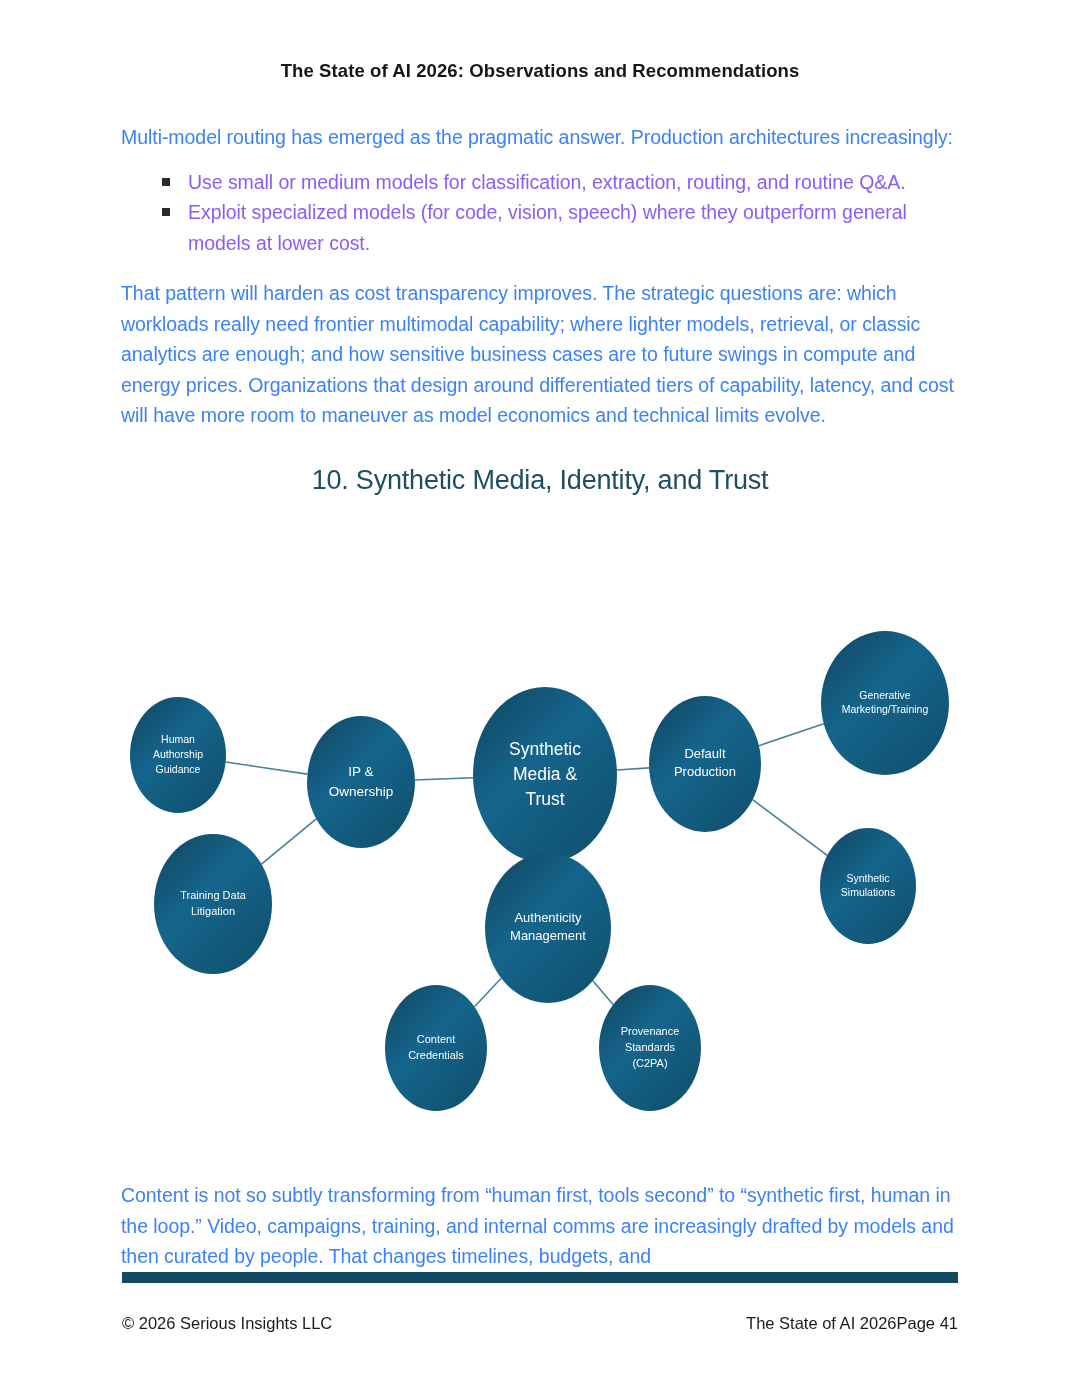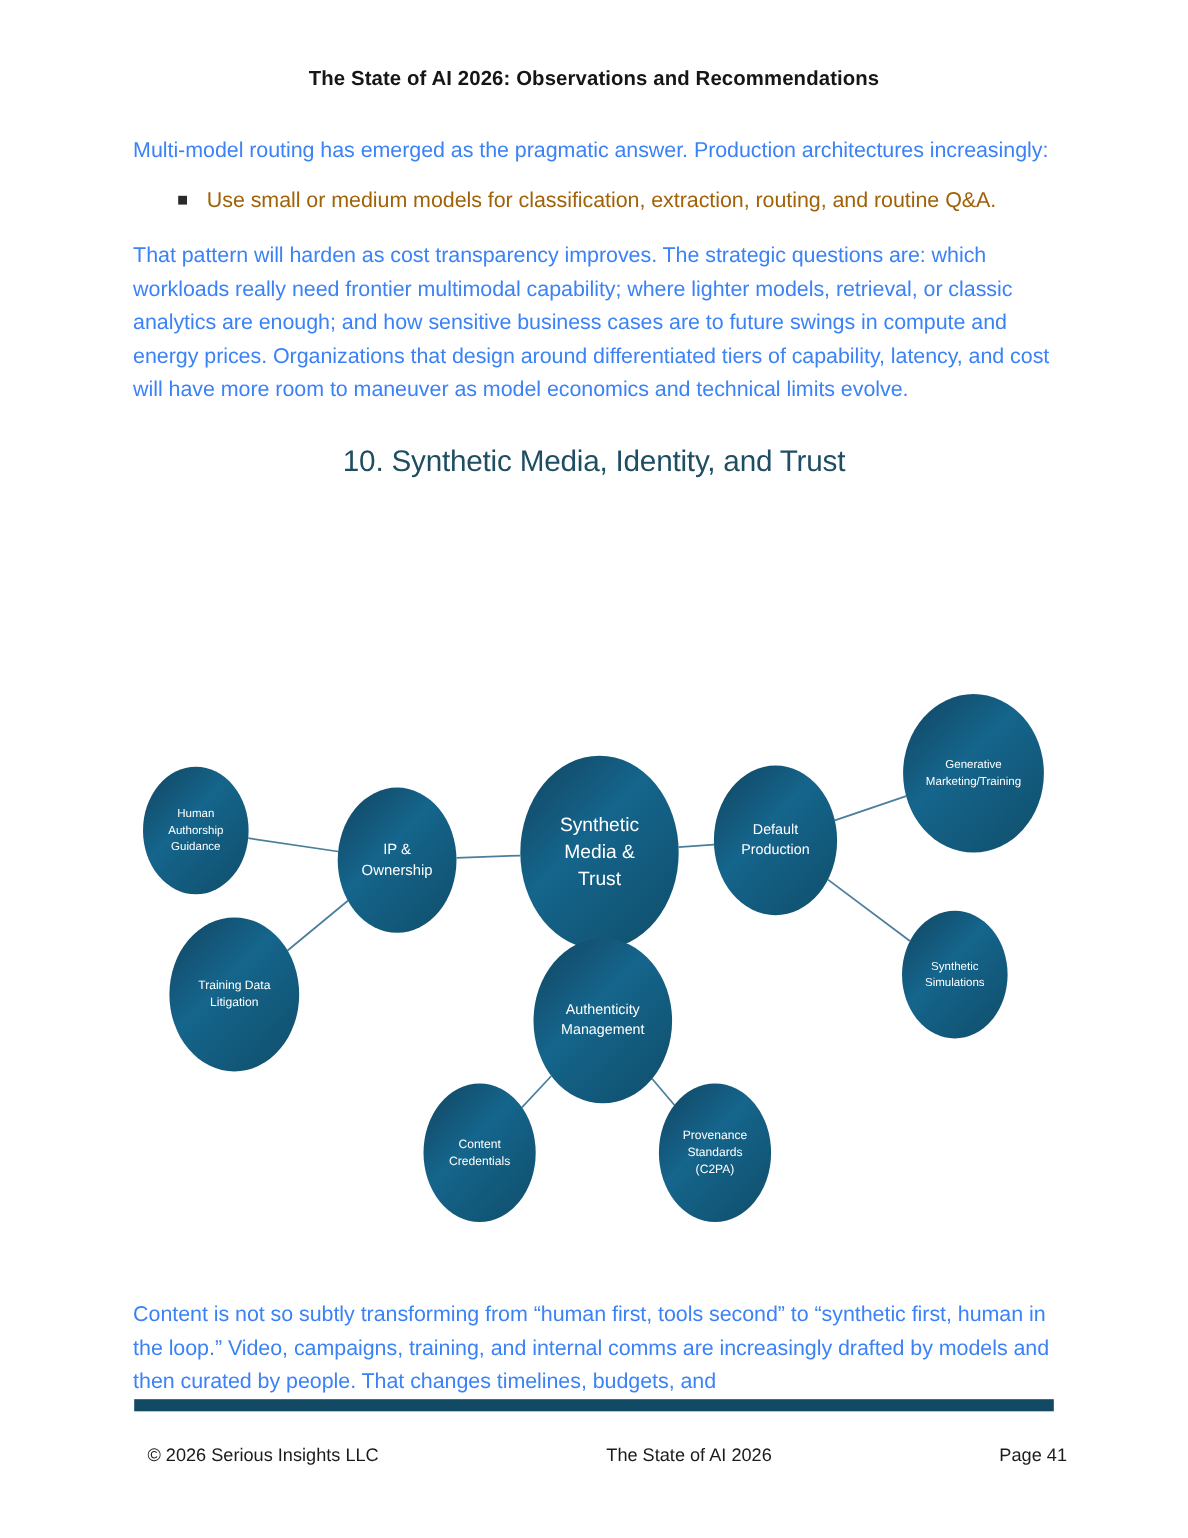--- a/index.html
+++ b/index.html
@@ -53,21 +53,21 @@
 
   ul.bullets {
     list-style: none;
     margin: 14px 0 0 0;
     padding: 0 0 0 41px;
   }
   ul.bullets li {
     position: relative;
     font-size: 19.5px;
     line-height: 30.5px;
-    color: #a16207;
+    color: #8b5cf6;
     padding-left: 26px;
     margin-bottom: 0px;
     letter-spacing: -.05px;
   }
   ul.bullets li .marker {
     position: absolute;
     left: 0;
     top: 11px;
     width: 8px;
     height: 8px;
@@ -104,49 +104,53 @@
   .footer-rule {
     position: absolute;
     left: 122px;
     top: 1272px;
     width: 836px;
     height: 11px;
     background: #124a63;
   }
   .footer {
     position: absolute;
-    left: 134px;
+    left: 122px;
     top: 1310px;
     width: 836px;
     height: 26px;
     display: flex;
     align-items: center;
     justify-content: space-between;
     font-size: 16.5px;
     color: #1b1b1b;
   }
-  .footer .center { flex: 1; text-align: center; }
+  .footer .center { flex: 1; text-align: right; }
   .footer .right  { text-align: right; }
   .footer .left   { text-align: left; }
 </style>
 </head>
 <body>
 
 <div class="page">
 
   <div class="doc-header">The State of AI 2026: Observations and Recommendations</div>
 
   <div class="content">
 
     <p class="body-para">Multi-model routing has emerged as the pragmatic answer. Production architectures increasingly:</p>
 
     <ul class="bullets">
       <li>
         <span class="marker"></span>
         <span>Use small or medium models for classification, extraction, routing, and routine Q&amp;A.</span>
+      </li>
+      <li>
+        <span class="marker"></span>
+        <span>Exploit specialized models (for code, vision, speech) where they outperform general models at lower cost.</span>
       </li>
     </ul>
 
     <p class="body-para" style="margin-top:20px">That pattern will harden as cost transparency improves. The strategic questions are: which workloads really need frontier multimodal capability; where lighter models, retrieval, or classic analytics are enough; and how sensitive business cases are to future swings in compute and energy prices. Organizations that design around differentiated tiers of capability, latency, and cost will have more room to maneuver as model economics and technical limits evolve.</p>
 
     <h2 class="section-heading">10. Synthetic Media, Identity, and Trust</h2>
   </div>
 
   <div class="diagram-wrap">
     <svg id="diagram-svg" width="860" height="490" viewBox="0 0 860 490">

